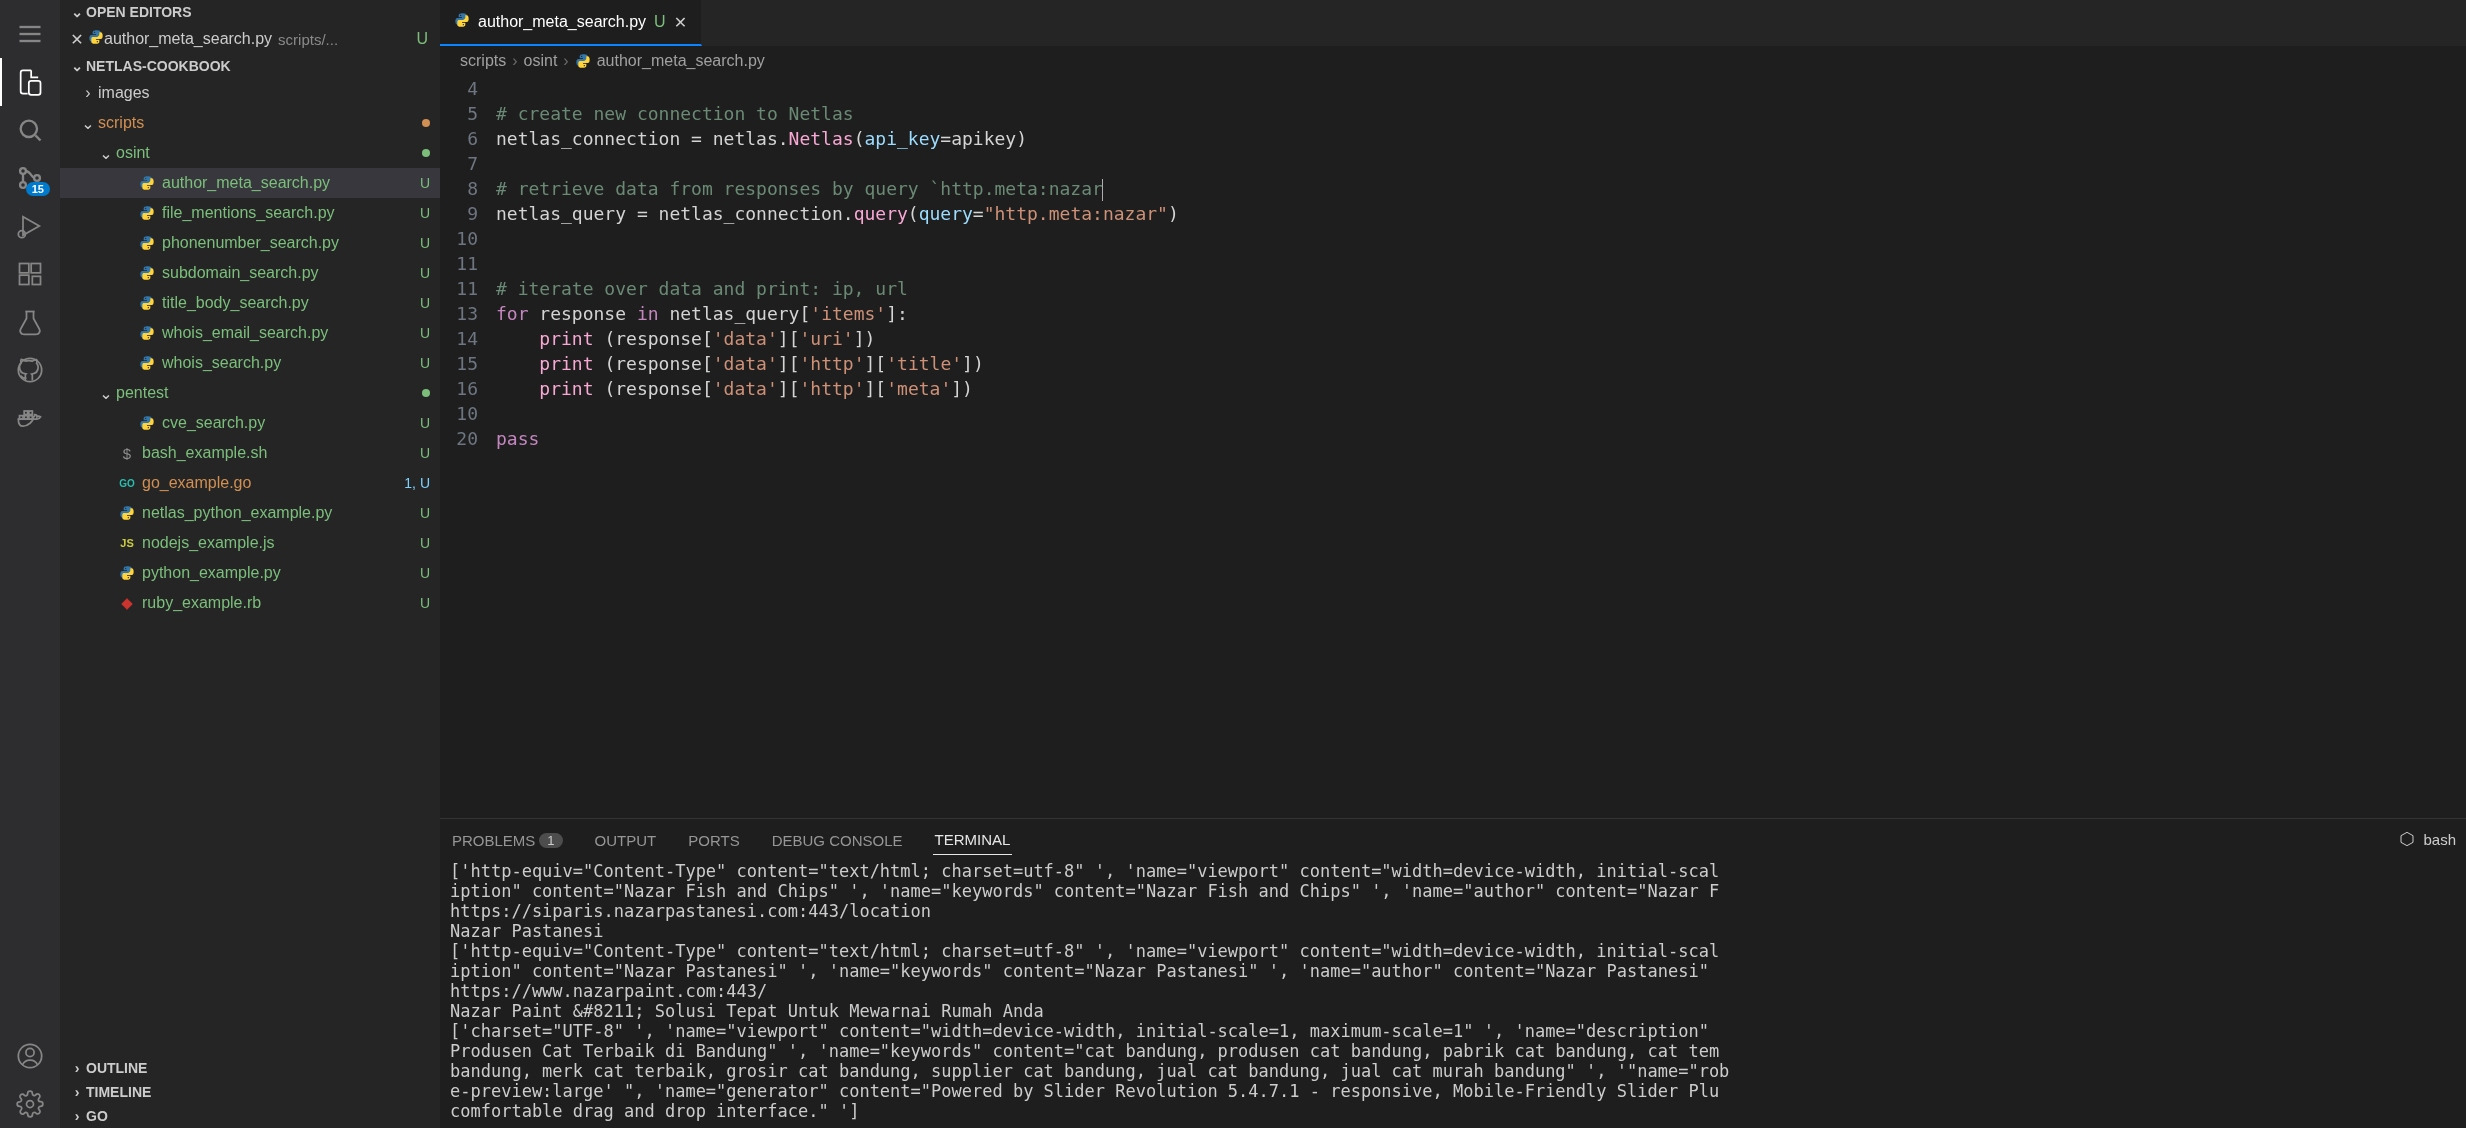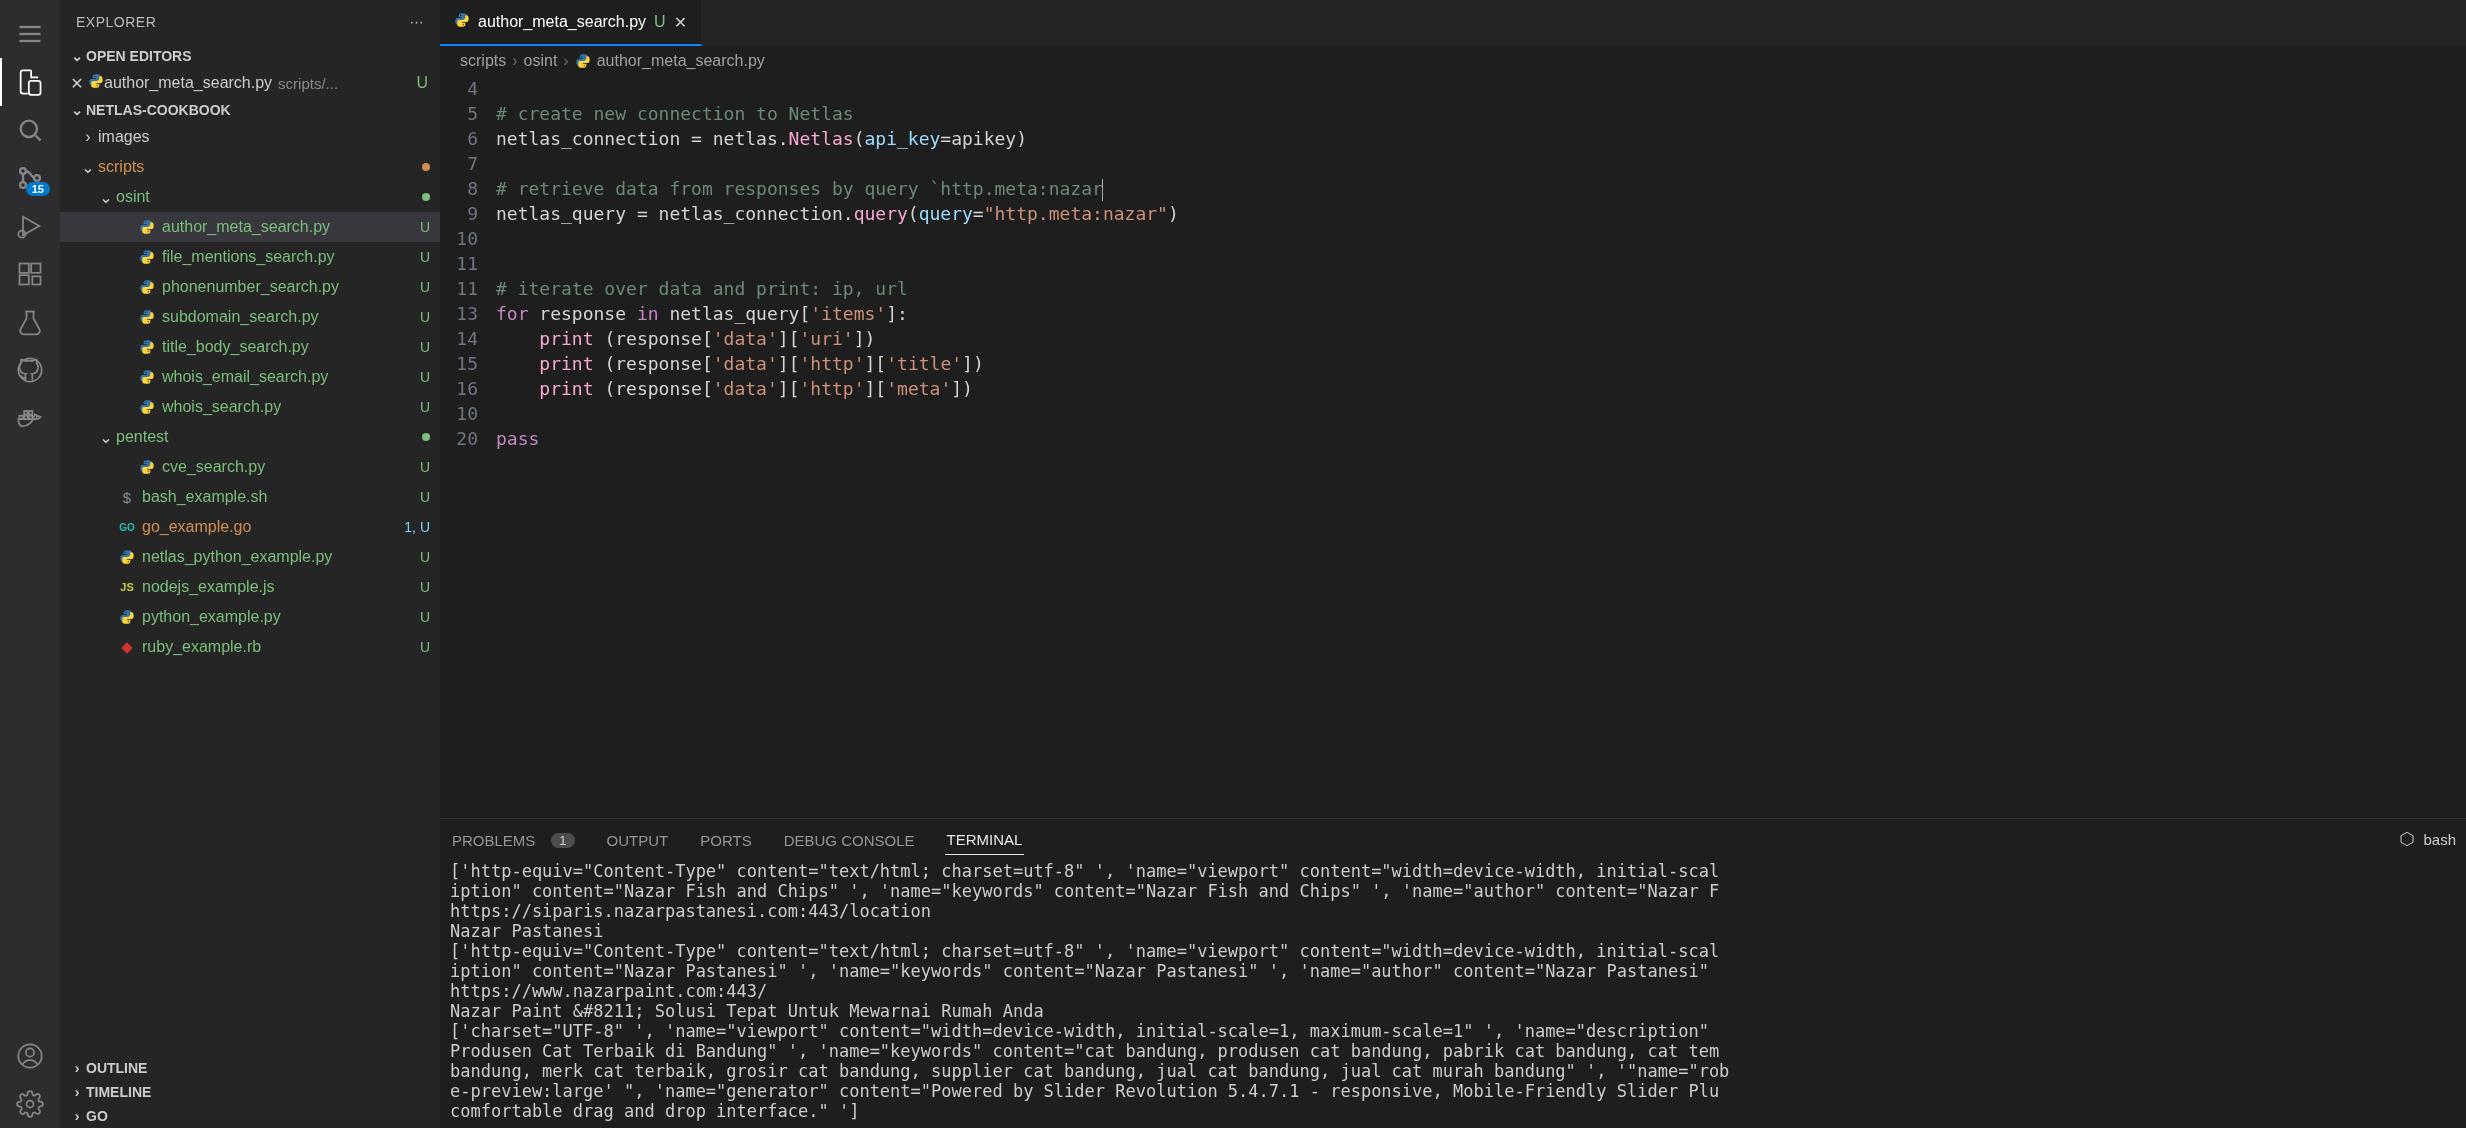--- a/index.html
+++ b/index.html
@@ -60,21 +60,21 @@
   .tok-comment { color: #6a8a75; }
   .tok-func { color: #f9a8d4; }
   .tok-param { color: #9cdcfe; }
   .tok-string { color: #ce9178; }
   .tok-keyword { color: #c586c0; }
   .cursor-line { display:inline-block; border-right: 1px solid #aeafad; height: 22px; vertical-align: middle; margin-left:-1px;}
 
   
   .panel { height: 310px; border-top: 1px solid #333; background: #1e1e1e; display: flex; flex-direction: column; }
   .panel-tabs { display: flex; align-items: center; height: 42px; padding: 0 10px; gap: 28px; }
-  .panel-tab { color: #969696; font-size: 15px; cursor: pointer; padding: 6px 2px; display:flex; align-items:center; gap:16px;}
+  .panel-tab { color: #969696; font-size: 15px; cursor: pointer; padding: 6px 2px; display:flex; align-items:center; gap:4px;}
   .panel-tab.active { color: #e7e7e7; border-bottom: 1px solid #e7e7e7; }
   .panel-tab .count { background: #4d4d4d; color: #ccc; border-radius: 10px; padding: 0 8px; font-size: 13px; }
   .panel-right { margin-left: auto; display: flex; gap: 8px; color: #ccc; font-size: 15px; }
   .terminal { flex: 1; overflow: hidden; padding: 0 10px 6px 10px; font-family: "SF Mono", Menlo, Consolas, monospace; font-size: 17px; line-height: 20px; color: #cccccc; white-space: pre-wrap; word-break: break-all; }
 </style>
 </head>
 <body>
 
 <div class="activity-bar">
   <div class="activity-item">
@@ -153,24 +153,20 @@
   </div>
   <div class="activity-item">
     <svg viewBox="0 0 24 24" fill="none" stroke="currentColor" stroke-width="1.5">
         <circle cx="12" cy="12" r="3"></circle>
         <path d="M19.4 15a1.7 1.7 0 0 0 .3 1.8l.1.1a2 2 0 1 1-2.8 2.8l-.1-.1a1.7 1.7 0 0 0-1.8-.3 1.7 1.7 0 0 0-1 1.5V21a2 2 0 0 1-4 0v-.1a1.7 1.7 0 0 0-1-1.5 1.7 1.7 0 0 0-1.8.3l-.1.1a2 2 0 1 1-2.8-2.8l.1-.1a1.7 1.7 0 0 0 .3-1.8 1.7 1.7 0 0 0-1.5-1H3a2 2 0 0 1 0-4h.1a1.7 1.7 0 0 0 1.5-1 1.7 1.7 0 0 0-.3-1.8l-.1-.1a2 2 0 1 1 2.8-2.8l.1.1a1.7 1.7 0 0 0 1.8.3H9a1.7 1.7 0 0 0 1-1.5V3a2 2 0 0 1 4 0v.1a1.7 1.7 0 0 0 1 1.5 1.7 1.7 0 0 0 1.8-.3l.1-.1a2 2 0 1 1 2.8 2.8l-.1.1a1.7 1.7 0 0 0-.3 1.8V9c.1.6.7 1 1.5 1H21a2 2 0 0 1 0 4h-.1a1.7 1.7 0 0 0-1.5 1z"></path>
       </svg>
   </div>
 </div>
 
 <div class="sidebar">
-  <div class="sidebar-header">
-    <span>EXPLORER</span>
-    <span class="more">⋯</span>
-  </div>
 
   <div class="section-header">
     <span class="chev">⌄</span>
     <span>OPEN EDITORS</span>
   </div>
   <div class="open-editor-row">
     <span class="close">✕</span>
     <span class="icon icon-py">
       <svg width="16" height="16" viewBox="0 0 24 24">
           <path fill="#3476a8" d="M12 2c-3 0-5 1-5 3v3h5v1H5c-2 0-3 2-3 5s1 5 3 5h2v-3c0-2 2-4 4-4h5c2 0 3-1 3-3V5c0-2-2-3-5-3h-2zm-2 2a1 1 0 1 1 0 2 1 1 0 0 1 0-2z"></path>

